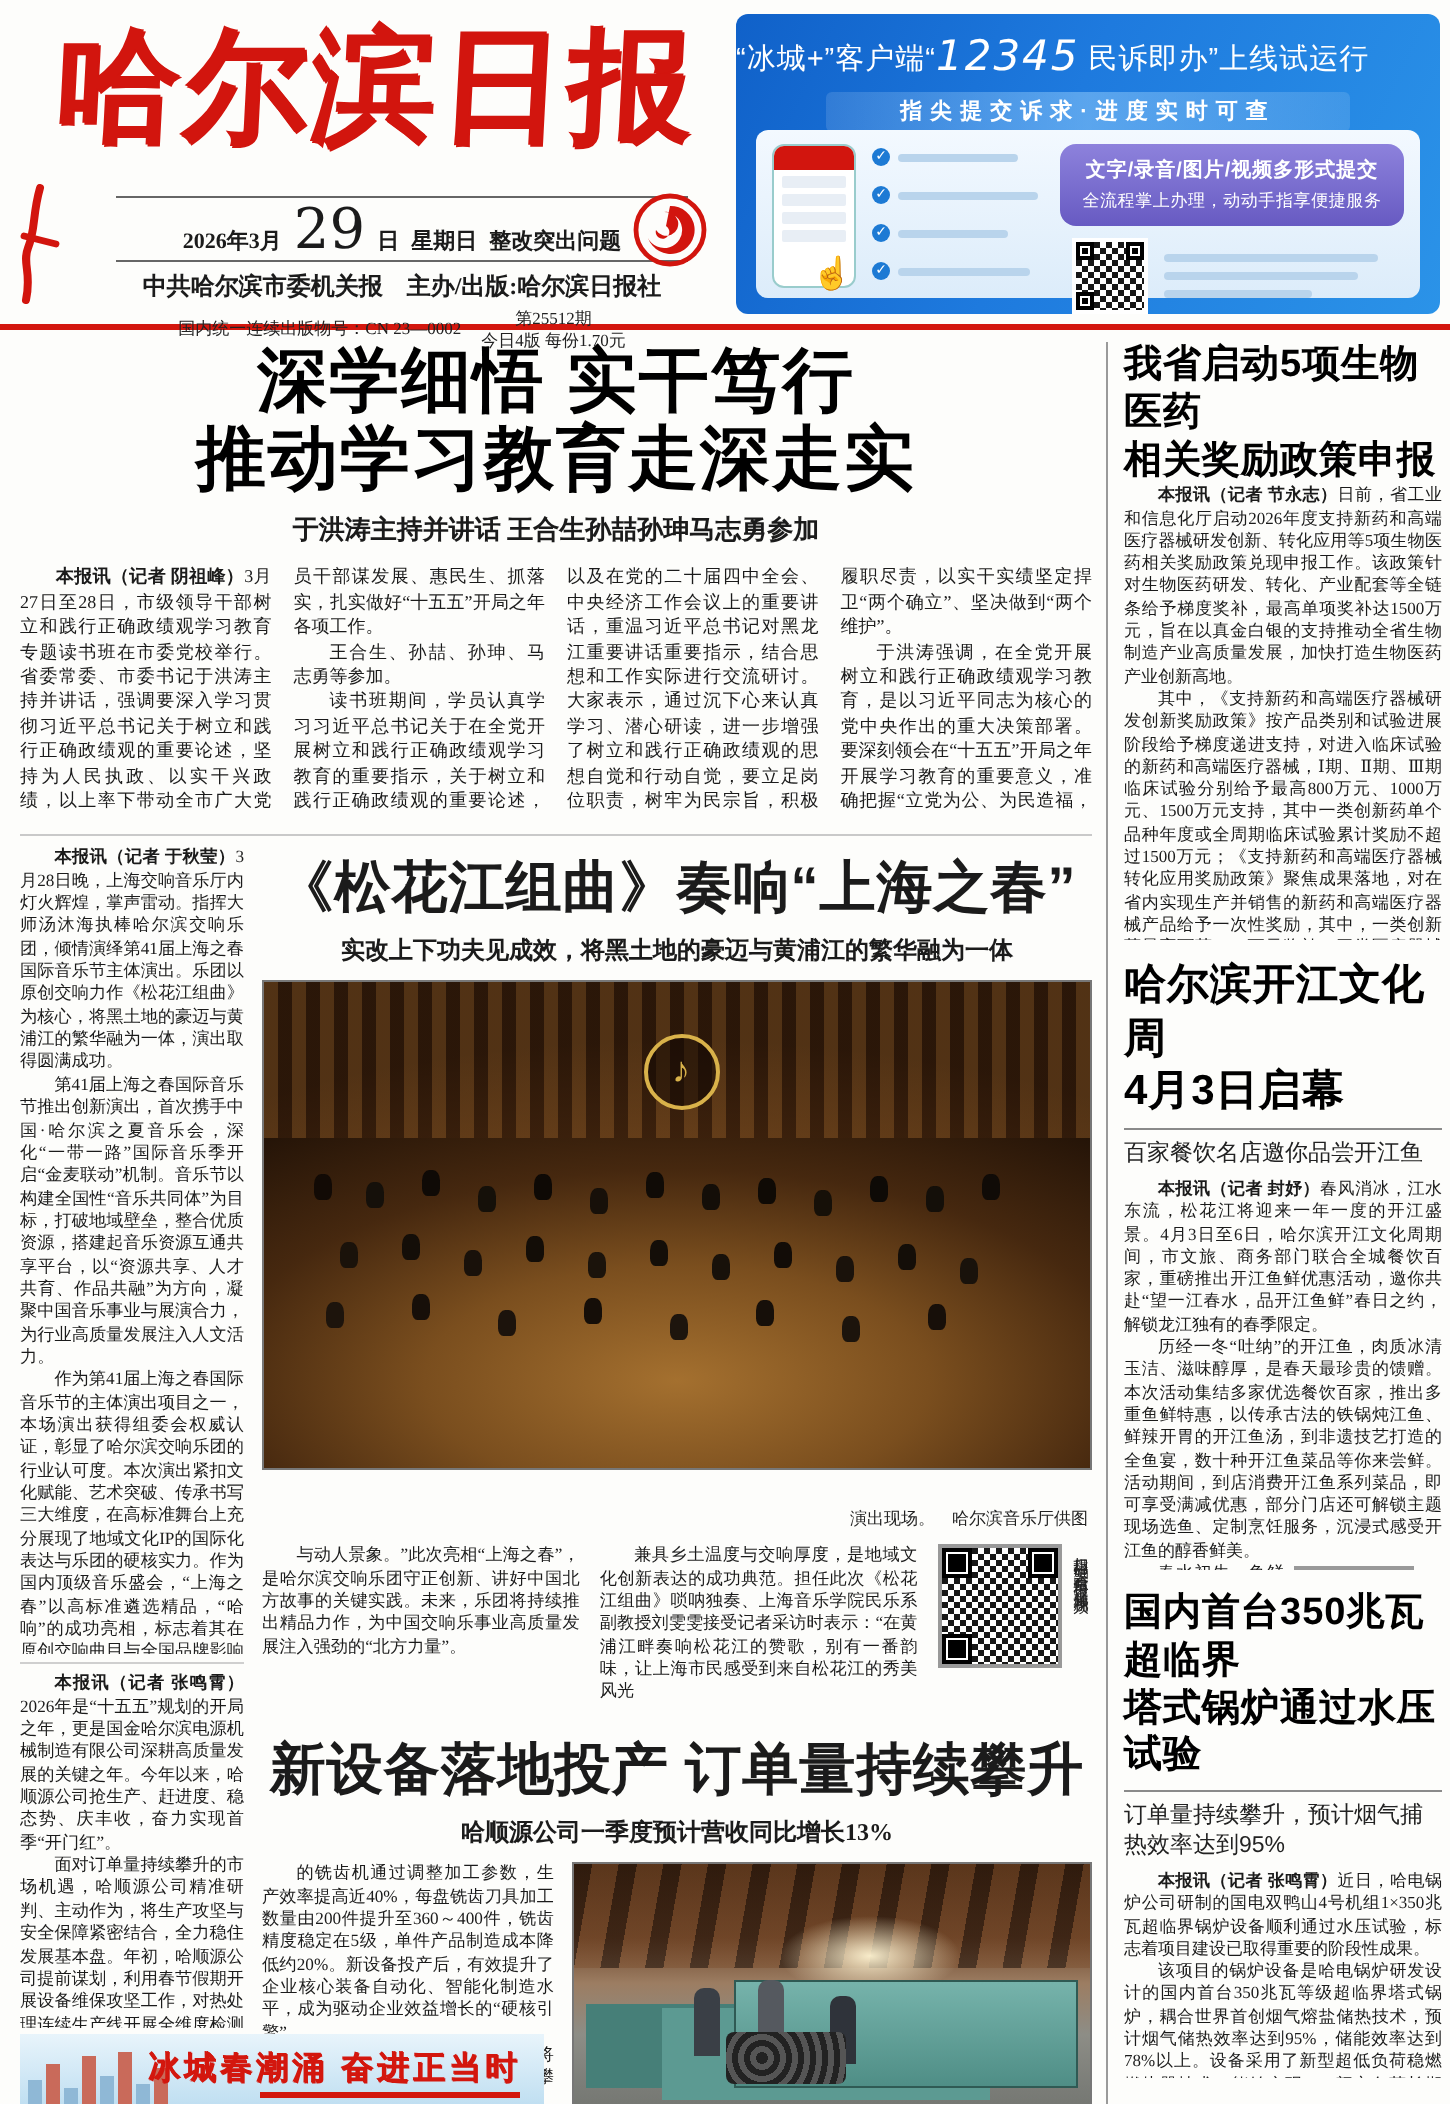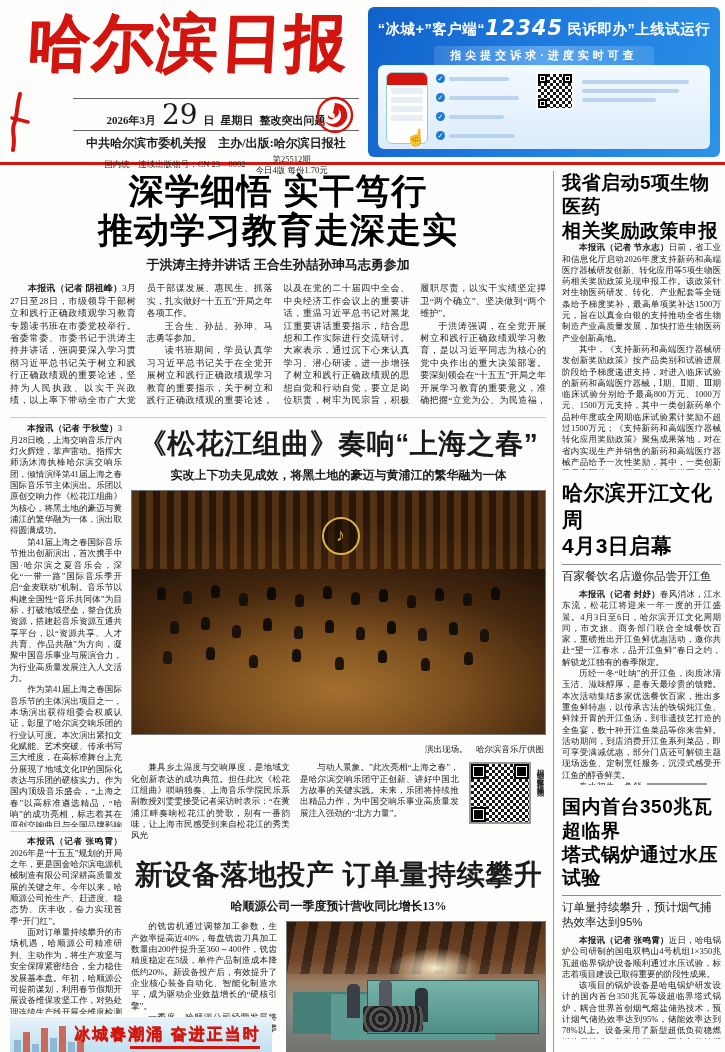--- a/index.html
+++ b/index.html
@@ -8,42 +8,42 @@
   .page{position:relative;width:725px;height:1052px;overflow:hidden;}
 
   
   .masthead{position:relative;height:160px;}
   .mh-left{position:absolute;left:0;top:0;width:362px;height:160px;}
   .paper-title{position:absolute;left:28px;top:6px;width:320px;text-align:center;
     font-size:62px;line-height:1.2;font-weight:900;color:#d2150e;
     font-family:"DejaVu Serif",serif;letter-spacing:2px;
     text-shadow:1px 1px 0 #d2150e;transform:skewX(-3deg);}
   .callig{position:absolute;left:6px;top:92px;}
-  .mh-lines{position:absolute;left:73px;top:98px;width:286px;}
+  .mh-lines{position:absolute;left:58px;top:98px;width:286px;}
   .dateline{border-top:1px solid #666;border-bottom:1px solid #666;
     padding:3px 0 2px;display:flex;align-items:baseline;justify-content:center;
     gap:6px;font-weight:bold;font-size:11px;white-space:nowrap;}
   .dateline .big-day{font-size:28px;font-weight:400;font-family:"DejaVu Serif",serif;line-height:.9;}
   .orgline{padding:4px 0 2px;text-align:center;font-size:12px;font-weight:bold;white-space:nowrap;}
   .orgline span{margin:0 6px;}
   .issline{display:flex;justify-content:center;align-items:center;gap:10px;
     font-size:8.5px;color:#222;white-space:nowrap;}
   .iss-stack{display:flex;flex-direction:column;text-align:center;line-height:1.25;}
   .mh-logo{position:absolute;right:8px;top:96px;}
 
   
   .banner{position:absolute;left:368px;top:7px;width:352px;height:150px;
     border-radius:6px;overflow:hidden;
     background:linear-gradient(115deg,#1061c9 0%,#1e7ade 45%,#2b93e8 100%);
     font-family:"Liberation Sans",sans-serif;}
-  .bn-title{margin-top:9px;text-align:center;color:#fff;font-weight:700;
+  .bn-title{margin-top:9px;text-align:left;color:#fff;font-weight:400;
     font-size:14.5px;letter-spacing:.5px;white-space:nowrap;}
   .bn-title .num{font-size:21px;font-style:italic;font-family:"DejaVu Sans",sans-serif;
     letter-spacing:1px;vertical-align:-1px;}
-  .bn-slogan{width:220px;margin:6px auto 0;text-align:center;color:#fff;
+  .bn-slogan{width:262px;margin:6px auto 0;text-align:center;color:#fff;
     font-size:11px;font-weight:bold;letter-spacing:4px;padding:2px 0 3px;border-radius:3px;
     background:linear-gradient(90deg,rgba(255,255,255,.12),rgba(140,200,250,.55),rgba(255,255,255,.12));}
   .bn-card{position:absolute;left:10px;right:10px;top:58px;bottom:8px;border-radius:6px;
     background:linear-gradient(180deg,#f3f9ff,#dcecfa);display:flex;padding:7px 8px;gap:8px;}
   .phone{width:40px;height:70px;background:#fff;border:1px solid #9cc;border-radius:6px;
     position:relative;flex:0 0 auto;overflow:hidden;}
   .phone .ph-top{height:12px;background:#d2150e;}
   .phone .ph-row{height:6px;margin:3px 4px 0;background:#e8eef5;border-radius:1px;}
   .hand{position:absolute;left:28px;bottom:2px;font-size:16px;color:#f0b48a;}
   .steps{flex:0 0 86px;display:flex;flex-direction:column;justify-content:space-between;padding:2px 0;}
@@ -106,21 +106,21 @@
     font-size:18px;line-height:32px;background:rgba(20,10,4,.55);}
   .sym-musicians{position:absolute;left:6%;right:6%;top:96px;height:110px;}
   .sym-musicians b{position:absolute;width:9px;height:13px;background:#120a05;border-radius:40% 40% 30% 30%;
     box-shadow:26px 4px #15100a,54px -2px #0f0a06,82px 6px #151009,110px 0 #0e0905,138px 7px #171009,
       166px -1px #100b06,194px 5px #140e08,222px 2px #0f0a05,250px 8px #161008,278px 1px #0e0a06,
       306px 6px #140f09,334px 0 #100b07,13px 34px #1a120a,44px 30px #140e08,75px 38px #19110a,
       106px 31px #130d07,137px 39px #1b130b,168px 33px #140e08,199px 40px #18110a,230px 34px #120c07,
       261px 41px #1a120b,292px 35px #140e08,323px 42px #19120b,6px 64px #1d140c,49px 60px #170f09,
       92px 68px #1c130c,135px 62px #150e08,178px 70px #1d150d,221px 63px #160f09,264px 71px #1c140c,
       307px 65px #170f09;}
-  .sym-caption{text-align:right;font-size:8.5px;color:#222;margin:9px 2px 6px;}
+  .sym-caption{text-align:right;font-size:8.5px;color:#222;margin:19px 2px 6px;}
 
   .sym-below{display:flex;gap:10px;height:92px;overflow:hidden;font-size:8.6px;line-height:1.32;text-align:justify;}
   .sym-below .c{flex:1;}
   .qr-block{flex:0 0 auto;display:flex;gap:4px;align-items:flex-start;}
   .vcap{writing-mode:vertical-rl;font-size:7.5px;line-height:1.5;color:#222;letter-spacing:1px;height:62px;}
 
   .eq-row{display:flex;gap:9px;margin-top:2px;}
   .eq-text{width:146px;flex:0 0 auto;font-size:8.6px;line-height:1.32;text-align:justify;
     height:112px;overflow:hidden;}
   .eq-photo{flex:1;height:142px;border:1px solid #777;position:relative;overflow:hidden;
@@ -227,20 +227,24 @@
           <div class="step">
               <span class="chk">✓</span>
               <span class="sk" style="width:55px"></span>
             </div>
           <div class="step">
               <span class="chk">✓</span>
               <span class="sk" style="width:66px"></span>
             </div>
         </div>
         <div class="bn-right">
+          <div class="purple-box">
+            <div class="l1">文字/录音/图片/视频多形式提交</div>
+            <div class="l2">全流程掌上办理，动动手指享便捷服务</div>
+          </div>
           <div class="bn-qr-row">
             <div class="qr" style="width:34px;height:34px">
                 <i class="fa"></i>
                 <i class="fb"></i>
                 <i class="fc"></i>
               </div>
             <div class="bn-tiny">
               <span class="sk" style="width:92%"></span>
                 <span class="sk" style="width:84%"></span>
                 <span class="sk" style="width:64%"></span>
@@ -296,22 +300,22 @@
             <div class="subdeck">实改上下功夫见成效，将黑土地的豪迈与黄浦江的繁华融为一体</div>
             <div class="sym-photo">
               <div class="sym-pipes"></div>
               <div class="sym-emblem">♪</div>
               <div class="sym-musicians">
                   <b></b>
                 </div>
             </div>
             <div class="sym-caption">演出现场。　哈尔滨音乐厅供图</div>
             <div class="sym-below coltext">
+              <p class="c">与动人景象。”此次亮相“上海之春”，是哈尔滨交响乐团守正创新、讲好中国北方故事的关键实践。未来，乐团将持续推出精品力作，为中国交响乐事业高质量发展注入强劲的“北方力量”。</p>
               <p class="c">兼具乡土温度与交响厚度，是地域文化创新表达的成功典范。担任此次《松花江组曲》唢呐独奏、上海音乐学院民乐系副教授刘雯雯接受记者采访时表示：“在黄浦江畔奏响松花江的赞歌，别有一番韵味，让上海市民感受到来自松花江的秀美风光</p>
-              <p class="c">与动人景象。”此次亮相“上海之春”，是哈尔滨交响乐团守正创新、讲好中国北方故事的关键实践。未来，乐团将持续推出精品力作，为中国交响乐事业高质量发展注入强劲的“北方力量”。</p>
               <div class="qr-block">
                 <div class="qr" style="width:58px;height:58px;border-color:#999">
                     <i class="fa"></i>
                     <i class="fb"></i>
                     <i class="fc"></i>
                   </div>
                 <div class="vcap">扫描二维码 看哈尔滨日报 视频号视频</div>
               </div>
             </div>
           </section>

